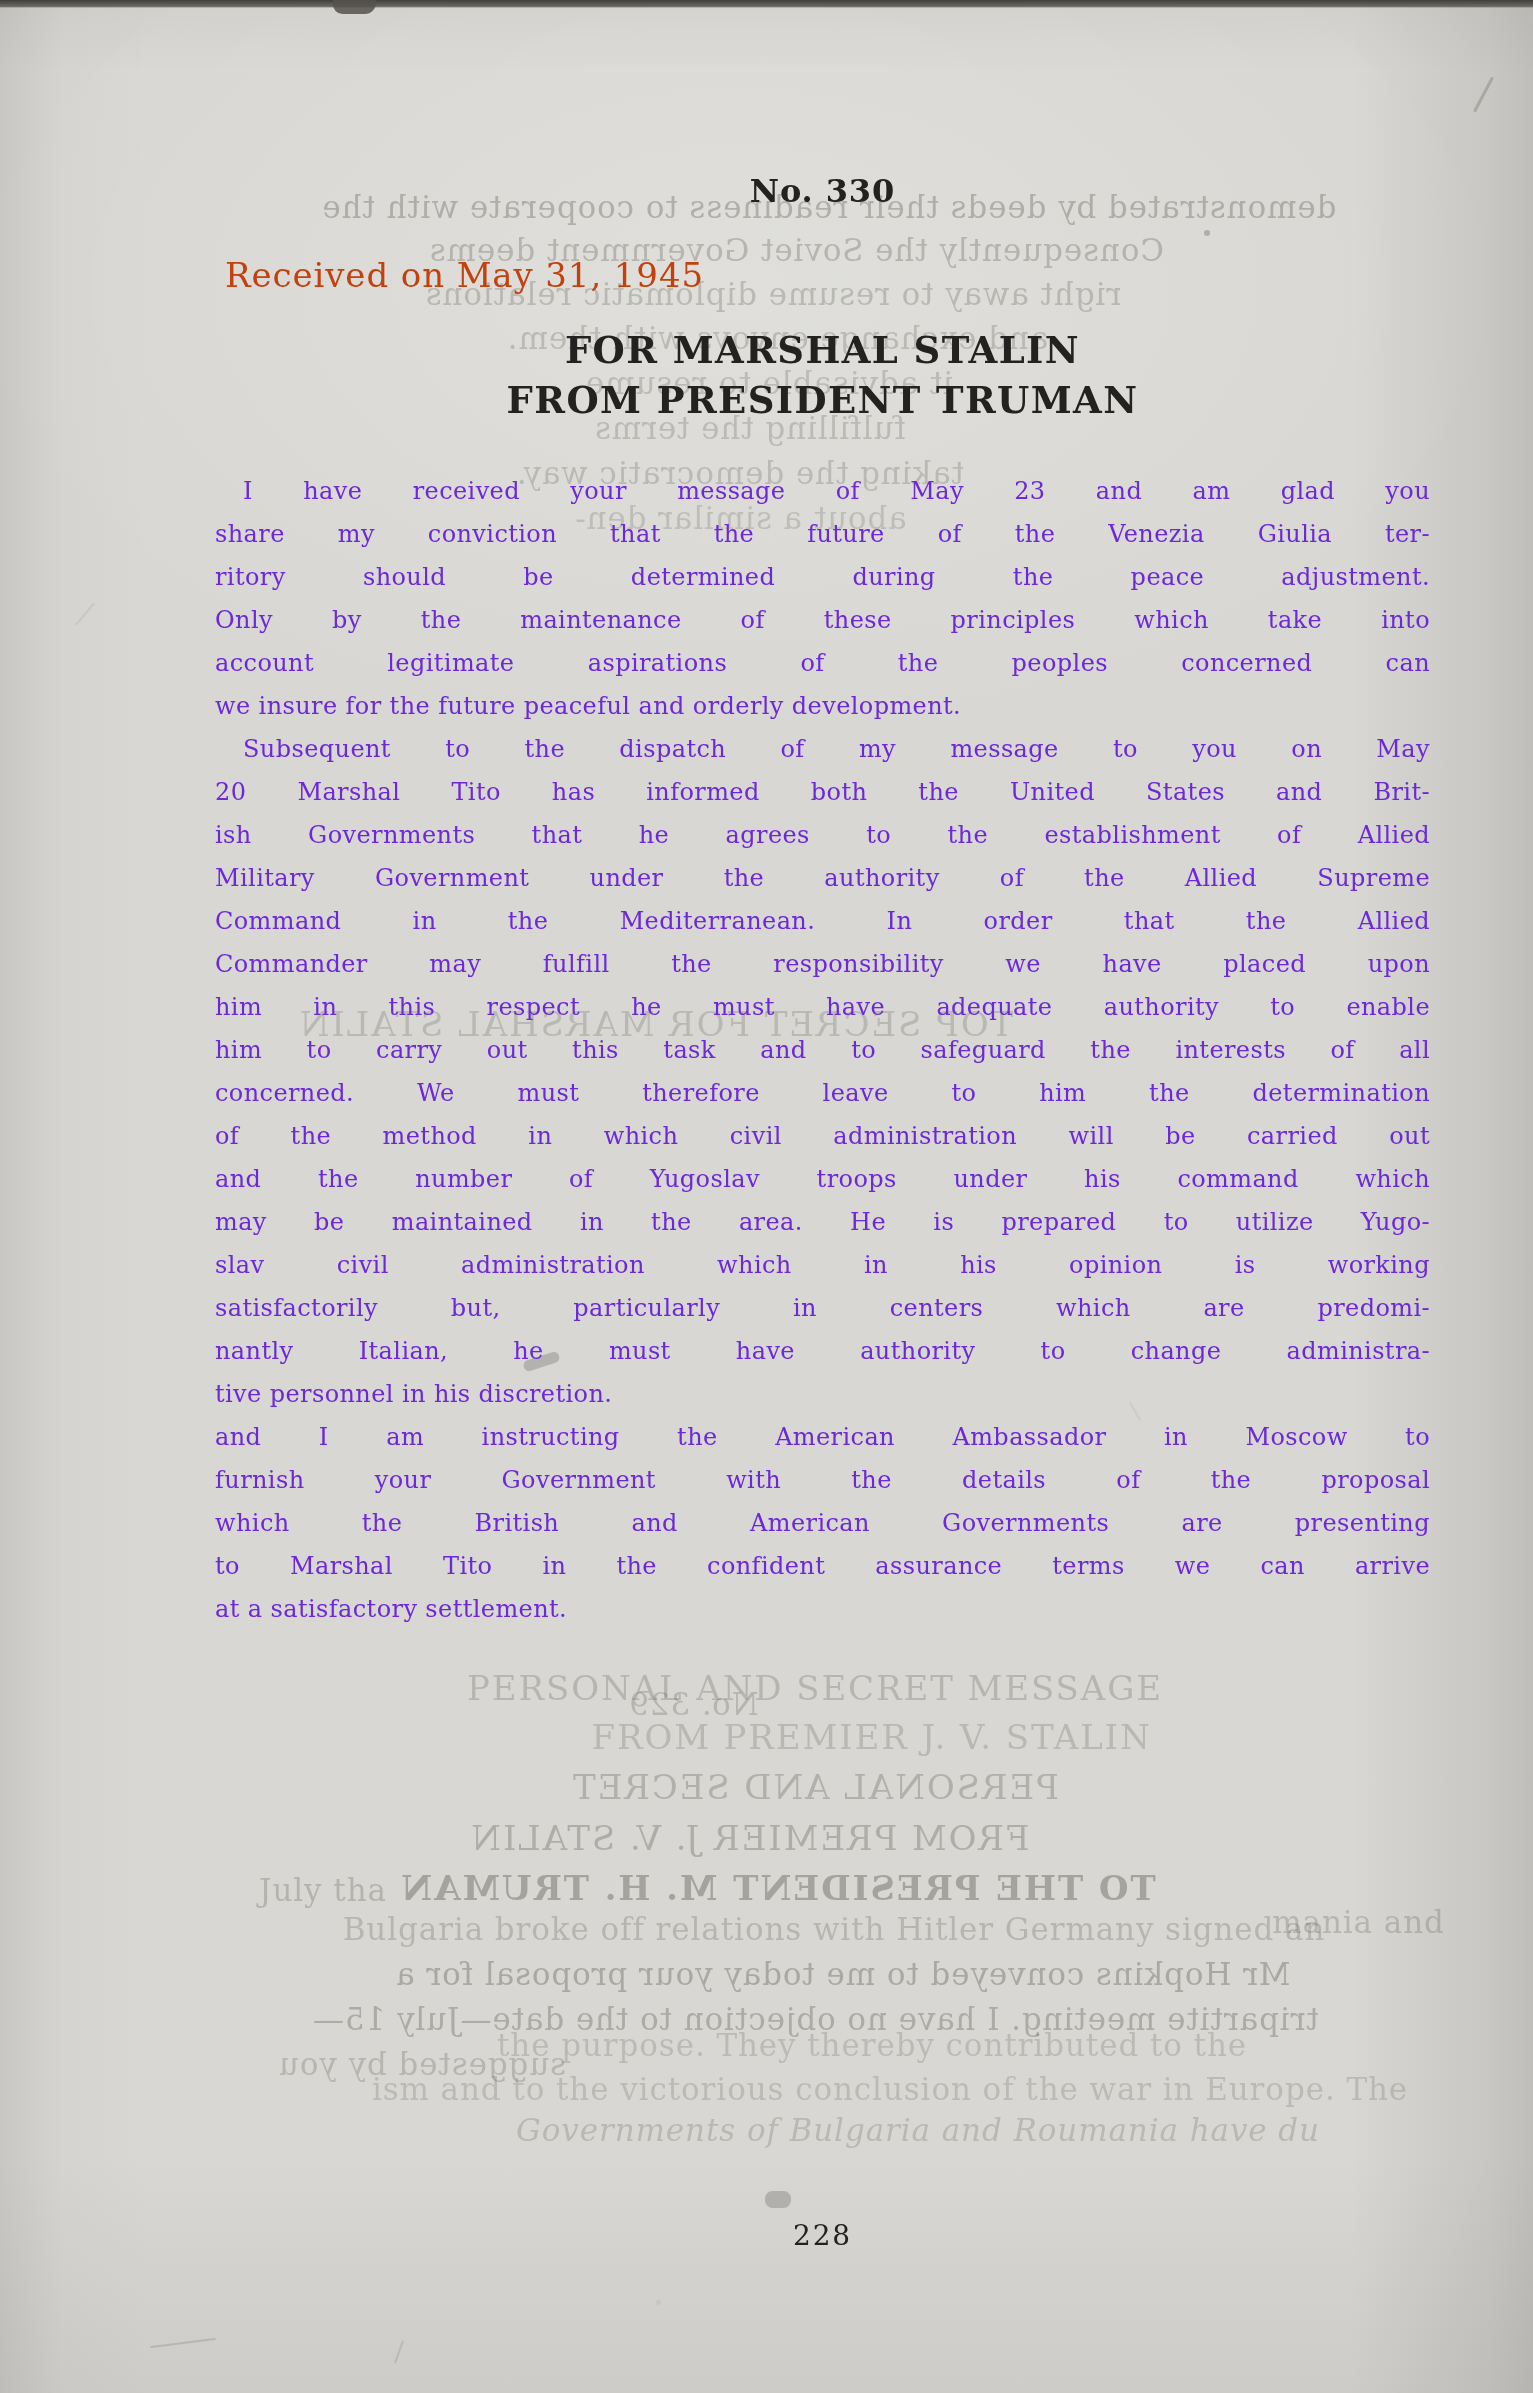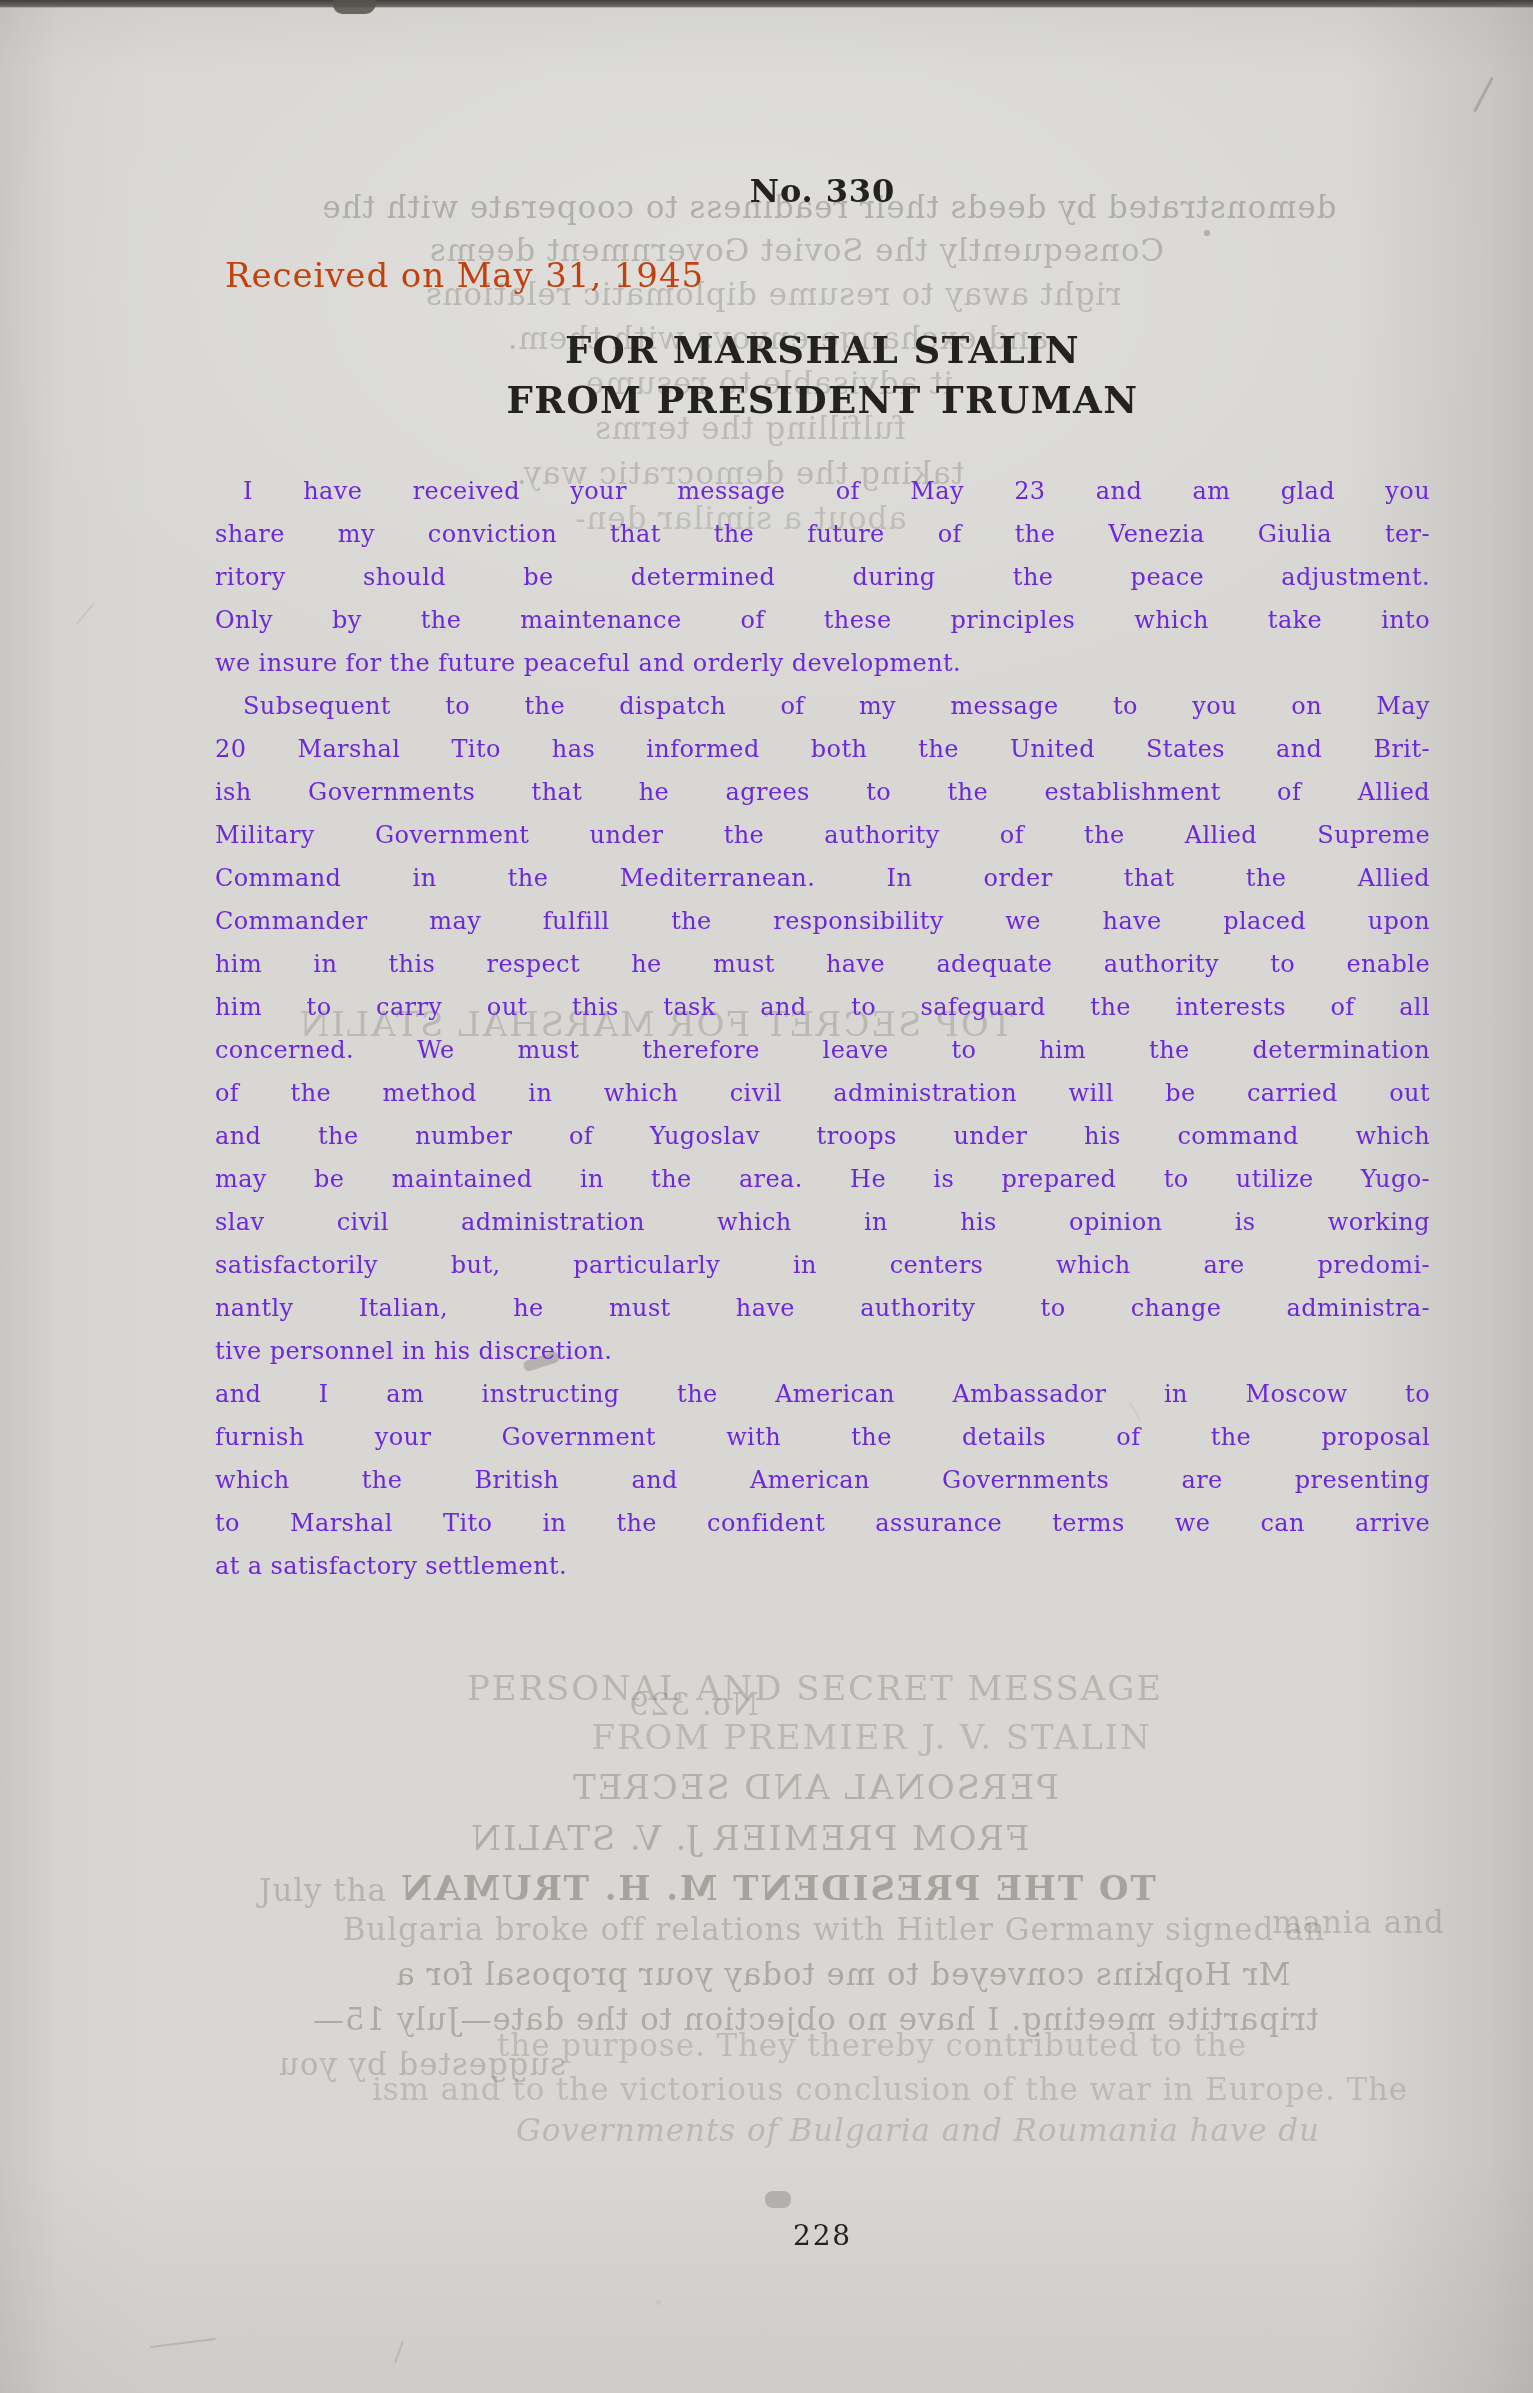--- a/index.html
+++ b/index.html
@@ -105,20 +105,21 @@
 <div class="received">Received on May 31, 1945</div>
 
 <div class="header" id="title1">FOR MARSHAL STALIN</div>
 <div class="header" id="title2">FROM PRESIDENT TRUMAN</div>
 
 <div id="body-text">
     <div class="bline firstline">I have received your message of May 23 and am glad you</div>
     <div class="bline">share my conviction that the future of the Venezia Giulia ter-</div>
     <div class="bline">ritory should be determined during the peace adjustment.</div>
     <div class="bline">Only by the maintenance of these principles which take into</div>
+    <div class="bline">account legitimate aspirations of the peoples concerned can</div>
     <div class="bline lastline">we insure for the future peaceful and orderly development.</div>
     <div class="bline firstline">Subsequent to the dispatch of my message to you on May</div>
     <div class="bline">20 Marshal Tito has informed both the United States and Brit-</div>
     <div class="bline">ish Governments that he agrees to the establishment of Allied</div>
     <div class="bline">Military Government under the authority of the Allied Supreme</div>
     <div class="bline">Command in the Mediterranean. In order that the Allied</div>
     <div class="bline">Commander may fulfill the responsibility we have placed upon</div>
     <div class="bline">him in this respect he must have adequate authority to enable</div>
     <div class="bline">him to carry out this task and to safeguard the interests of all</div>
     <div class="bline">concerned. We must therefore leave to him the determination</div>

